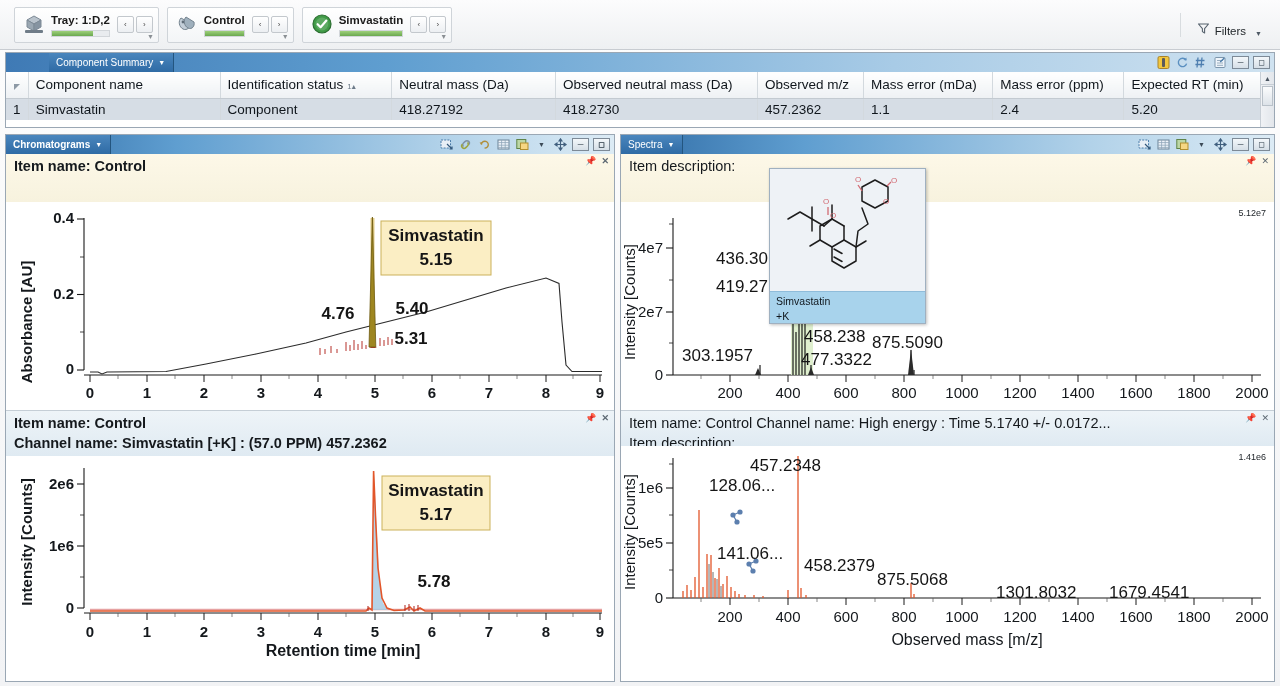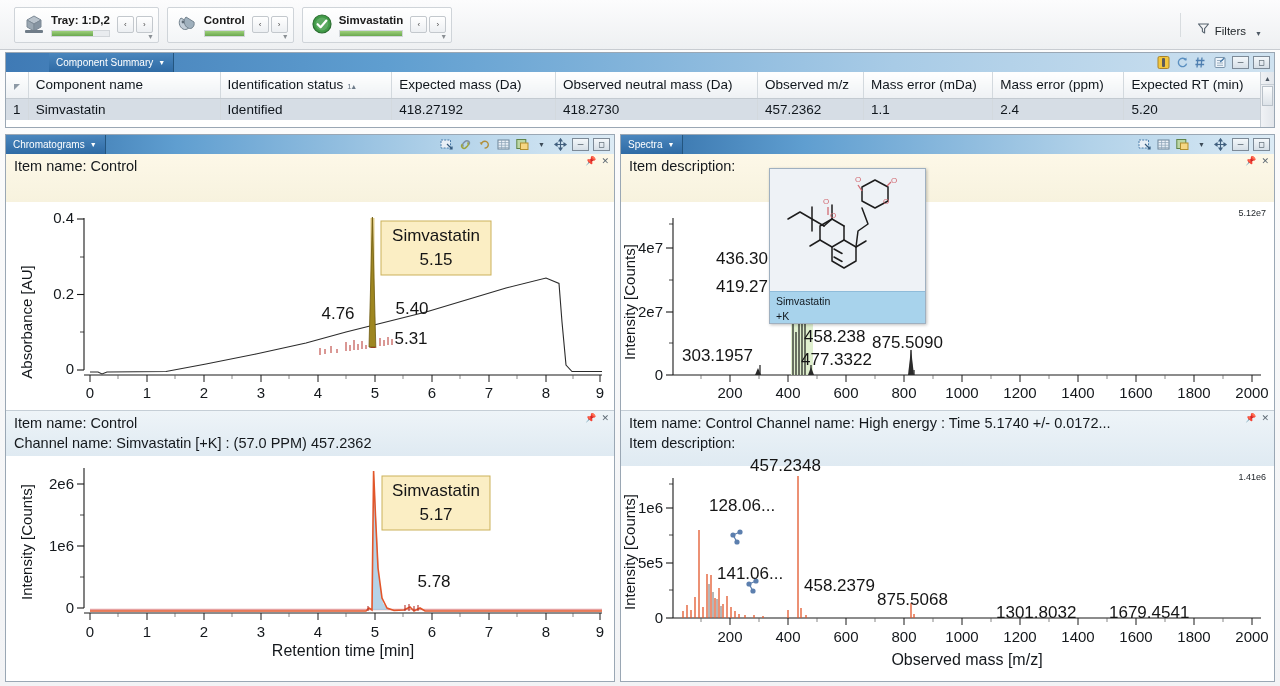--- a/index.html
+++ b/index.html
@@ -302,50 +302,50 @@
       </colgroup>
       <thead>
         <tr>
           <th class="rowhdr">
               <div class="tri"></div>
             </th>
           <th>Component name</th>
           <th>
             <span>Identification status</span><span class="sortmark">1▴</span>
           </th>
-          <th>Expected mass (Da)</th>
+          <th>Neutral mass (Da)</th>
           <th>Observed neutral mass (Da)</th>
           <th>Observed m/z</th>
           <th>Mass error (mDa)</th>
           <th>Mass error (ppm)</th>
           <th>Expected RT (min)</th>
         </tr>
       </thead>
       <tbody>
         <tr>
           <td class="rowhdr">1</td>
           <td>Simvastatin</td>
-          <td>Identified</td>
+          <td>Component</td>
           <td class="num">418.27192</td>
           <td class="num">418.2730</td>
           <td class="num">457.2362</td>
           <td class="num">1.1</td>
           <td class="num">2.4</td>
           <td class="num">5.20</td>
         </tr>
       </tbody>
     </table>
 
     <div class="vscroll">
       <div class="arw">▲</div>
       <div class="thumb"></div>
     </div>
   </div>
 
-  <div class="panel" style="left:5px; top:134px; width:610px; height:548px;">
+  <div class="panel" style="left:5px; top:134px; width:610px; height:548px;font-weight:bold;">
 
     <div class="panel-head">
       <div class="tabchip">
         <span>Chromatograms</span>
         <span class="caret">▼</span>
       </div>
       <div class="head-tools">
         <div class="htool">
           <svg width="13" height="13" viewBox="0 0 13 13">
               <rect x="1" y="2" width="9.5" height="8" fill="#e8eff6" stroke="#4a7ca9" stroke-dasharray="2 1.2"></rect>
@@ -691,21 +691,21 @@
           <text x="95" y="62">436.30</text>
           <text x="95" y="90">419.27</text>
           <text x="183" y="140">458.238</text>
           <text x="180" y="163">477.3322</text>
           <text x="251" y="146">875.5090</text>
         </g>
         <text x="163" y="29" font-family="Liberation Sans, sans-serif" font-size="17" fill="#151515">4</text>
       </svg>
     </div>
 
-    <div class="subhead blue" style="height:56px; border-top:1px solid #c5ced6">
+    <div class="subhead blue" style="height:36px; border-top:1px solid #c5ced6">
       <div class="line">Item name: Control  Channel name: High energy : Time 5.1740 +/- 0.0172...</div>
       <div class="line">Item description:</div>
       <div class="pinbar">
         <span>📌</span>
         <span>✕</span>
       </div>
     </div>
 
     <div class="plotwrap">
       <svg width="653" height="205" viewBox="0 0 653 205">

